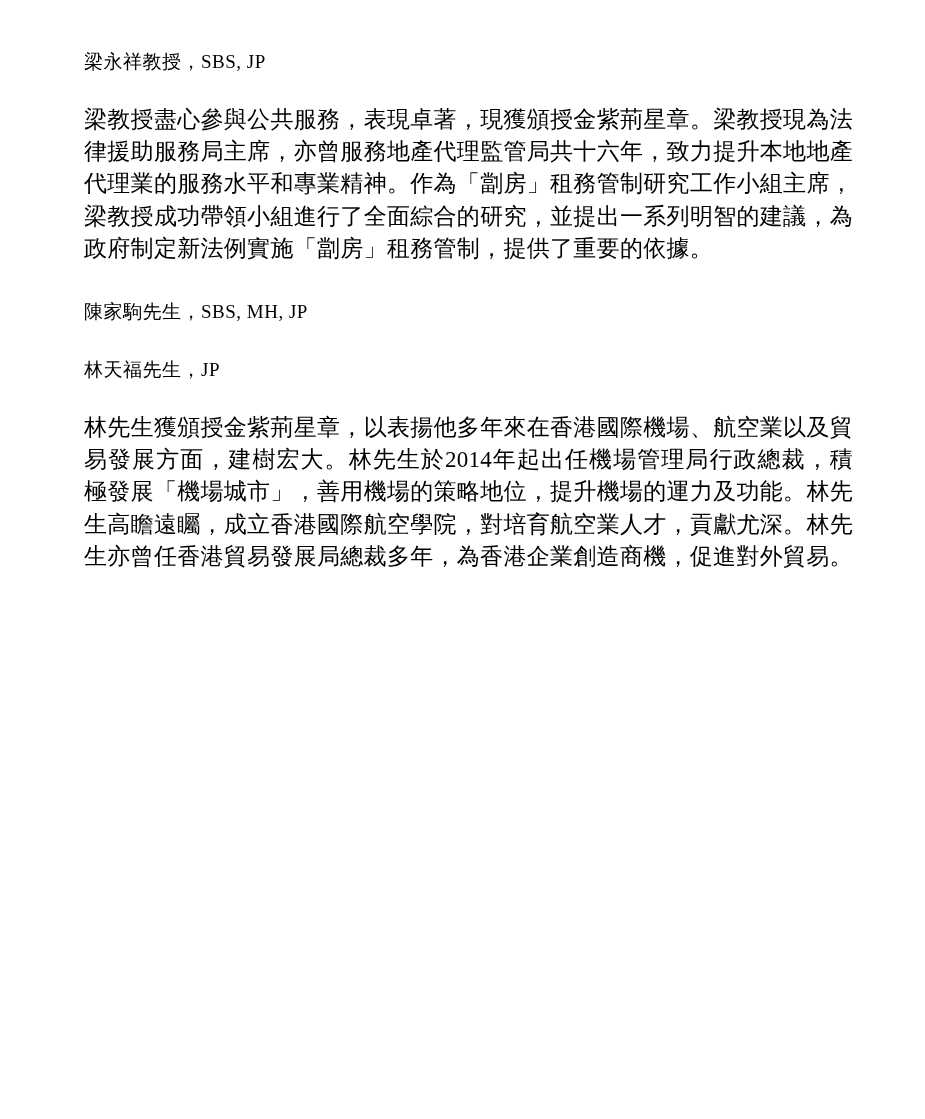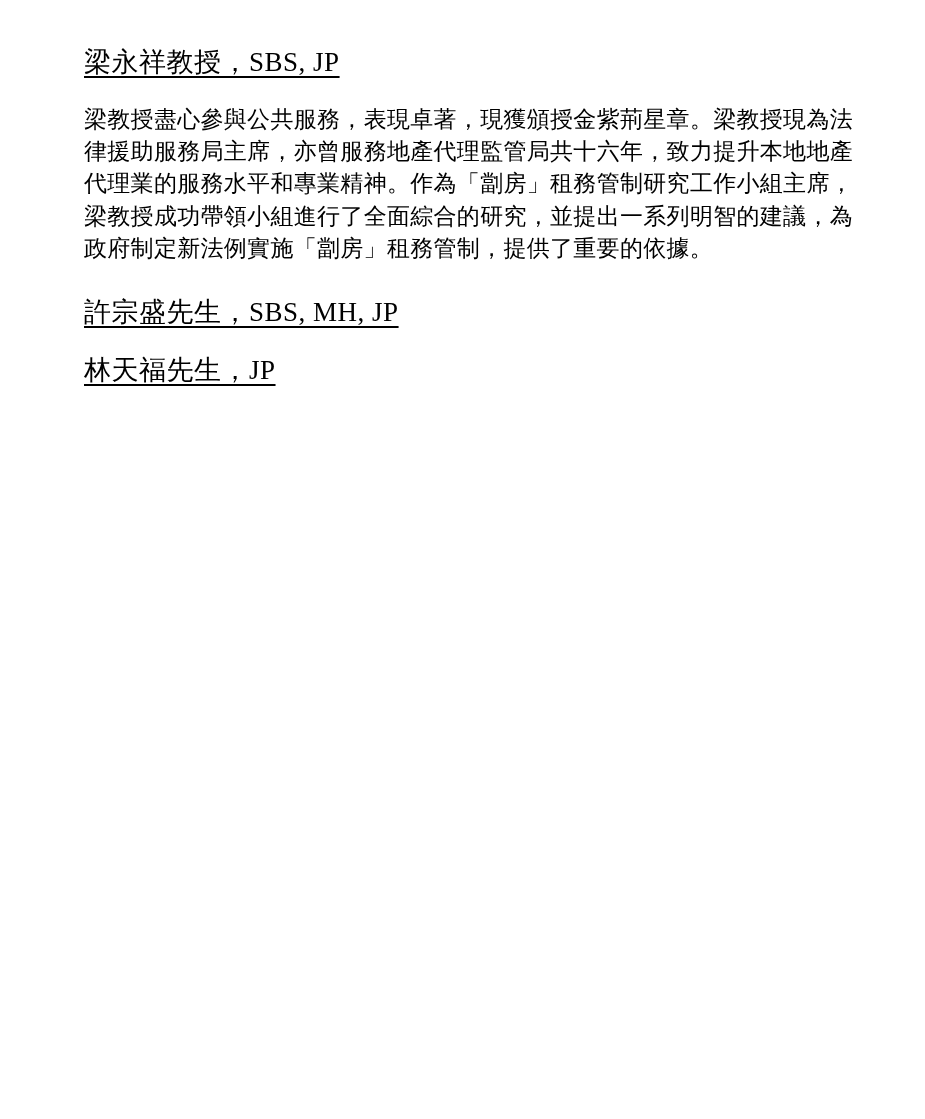--- a/index.html
+++ b/index.html
@@ -11,24 +11,23 @@
     }
     .page {
       width: 925px;
       height: 1119px;
       background: #ffffff;
       padding: 46px 72px 0 84px;
       overflow: hidden;
     }
     .doc-section { width: 769px; }
     .recipient-heading {
-      font-size: 27px;
+      font-size: 19px;
       font-weight: normal;
       line-height: 32px;
-      text-decoration: underline;
       text-underline-offset: 5px;
       text-decoration-thickness: 1.5px;
       margin-bottom: 26px;
       white-space: nowrap;
       letter-spacing: 0.5px;
     }
     .citation-paragraph {
       font-size: 23px;
       line-height: 32.2px;
       text-align: justify;
@@ -41,23 +40,24 @@
 <body>
 
 <div class="page">
 
   <section class="doc-section">
     <h2 class="recipient-heading">梁永祥教授，SBS, JP</h2>
     <p class="citation-paragraph">梁教授盡心參與公共服務，表現卓著，現獲頒授金紫荊星章。梁教授現為法律援助服務局主席，亦曾服務地產代理監管局共十六年，致力提升本地地產代理業的服務水平和專業精神。作為「劏房」租務管制研究工作小組主席，梁教授成功帶領小組進行了全面綜合的研究，並提出一系列明智的建議，為政府制定新法例實施「劏房」租務管制，提供了重要的依據。</p>
   </section>
 
   <section class="doc-section">
-    <h2 class="recipient-heading">許宗盛先生，SBS, MH, JP</h2>
+    <h2 class="recipient-heading">陳家駒先生，SBS, MH, JP</h2>
   </section>
 
   <section class="doc-section">
   </section>
 
   <section class="doc-section">
     <h2 class="recipient-heading">林天福先生，JP</h2>
+    <p class="citation-paragraph">林先生獲頒授金紫荊星章，以表揚他多年來在香港國際機場、航空業以及貿易發展方面，建樹宏大。林先生於2014年起出任機場管理局行政總裁，積極發展「機場城市」，善用機場的策略地位，提升機場的運力及功能。林先生高瞻遠矚，成立香港國際航空學院，對培育航空業人才，貢獻尤深。林先生亦曾任香港貿易發展局總裁多年，為香港企業創造商機，促進對外貿易。</p>
   </section>
 
 </div>
 
 </body></html>

